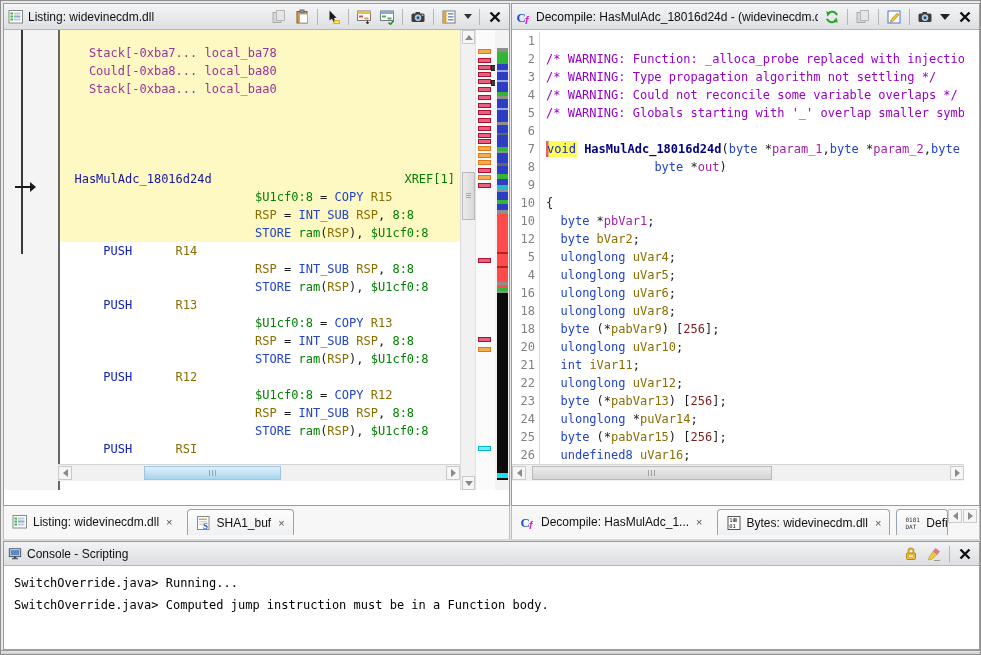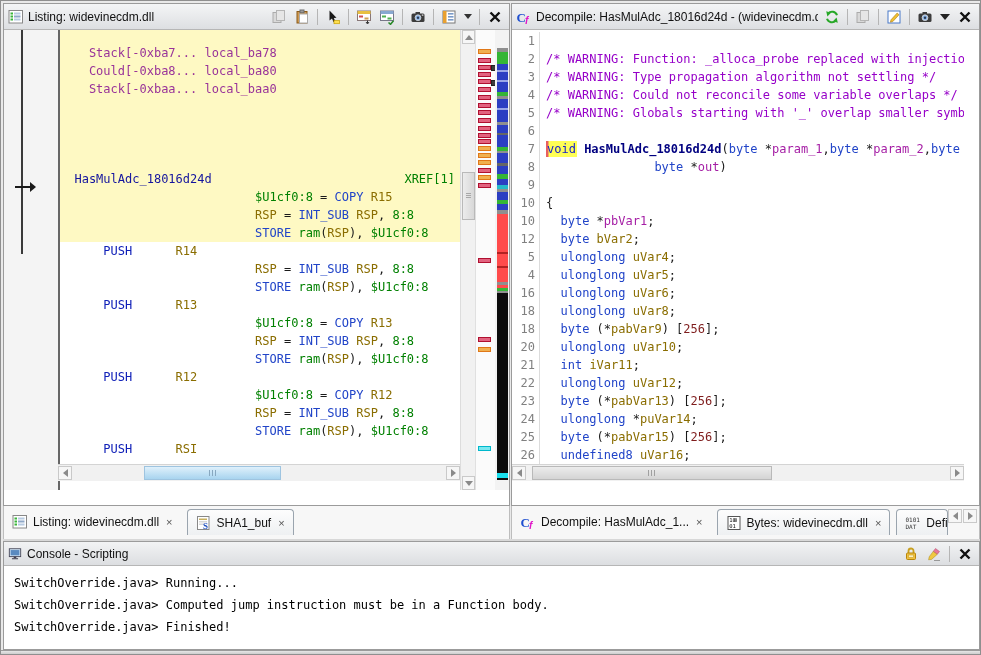--- a/index.html
+++ b/index.html
@@ -522,18 +522,17 @@
         <span class="tbtn">
           <svg class="ic" viewBox="0 0 16 16">
               <path d="M3.5 3.5 L12.5 12.5 M12.5 3.5 L3.5 12.5" stroke="#111" stroke-width="2.4"></path>
             </svg>
         </span>
       </span>
     </div>
     <div id="console-body">
         <div class="conline">SwitchOverride.java&gt; Running...</div>
         <div class="conline">SwitchOverride.java&gt; Computed jump instruction must be in a Function body.</div>
-        <div class="conline">SwitchOverride.java&gt; Finished!</div>
       </div>
   </div>
 
   <div id="bottom-strip"></div>
 </div>
 
 </body></html>

